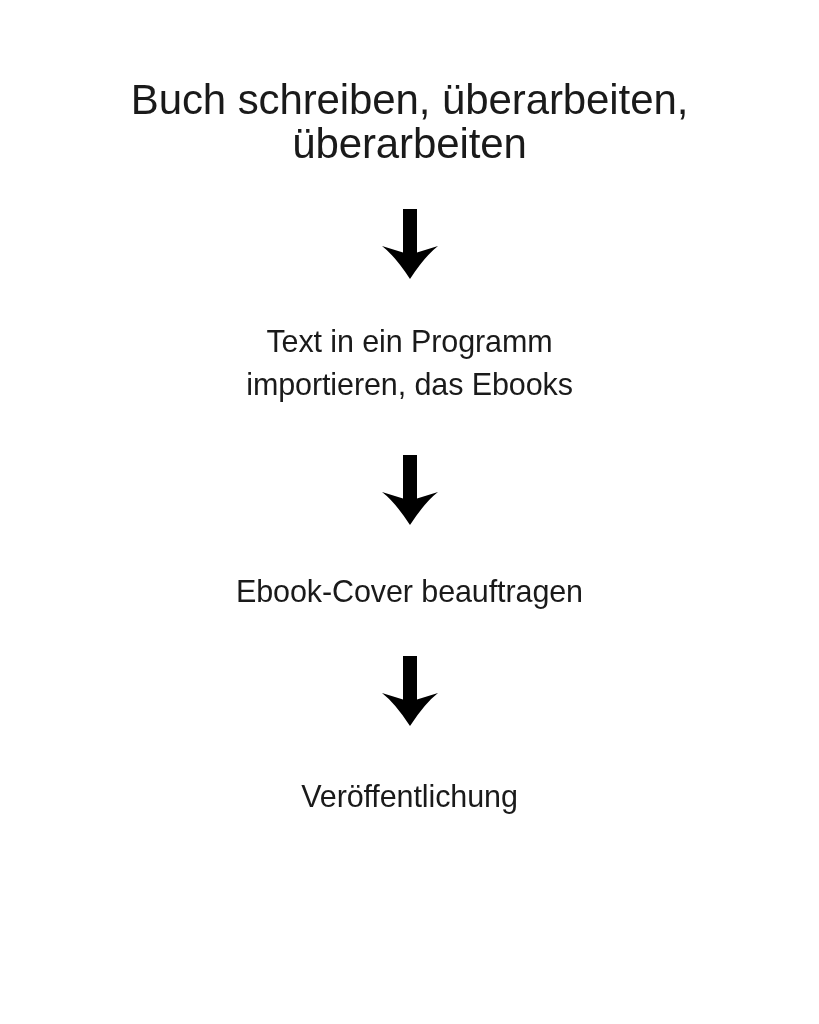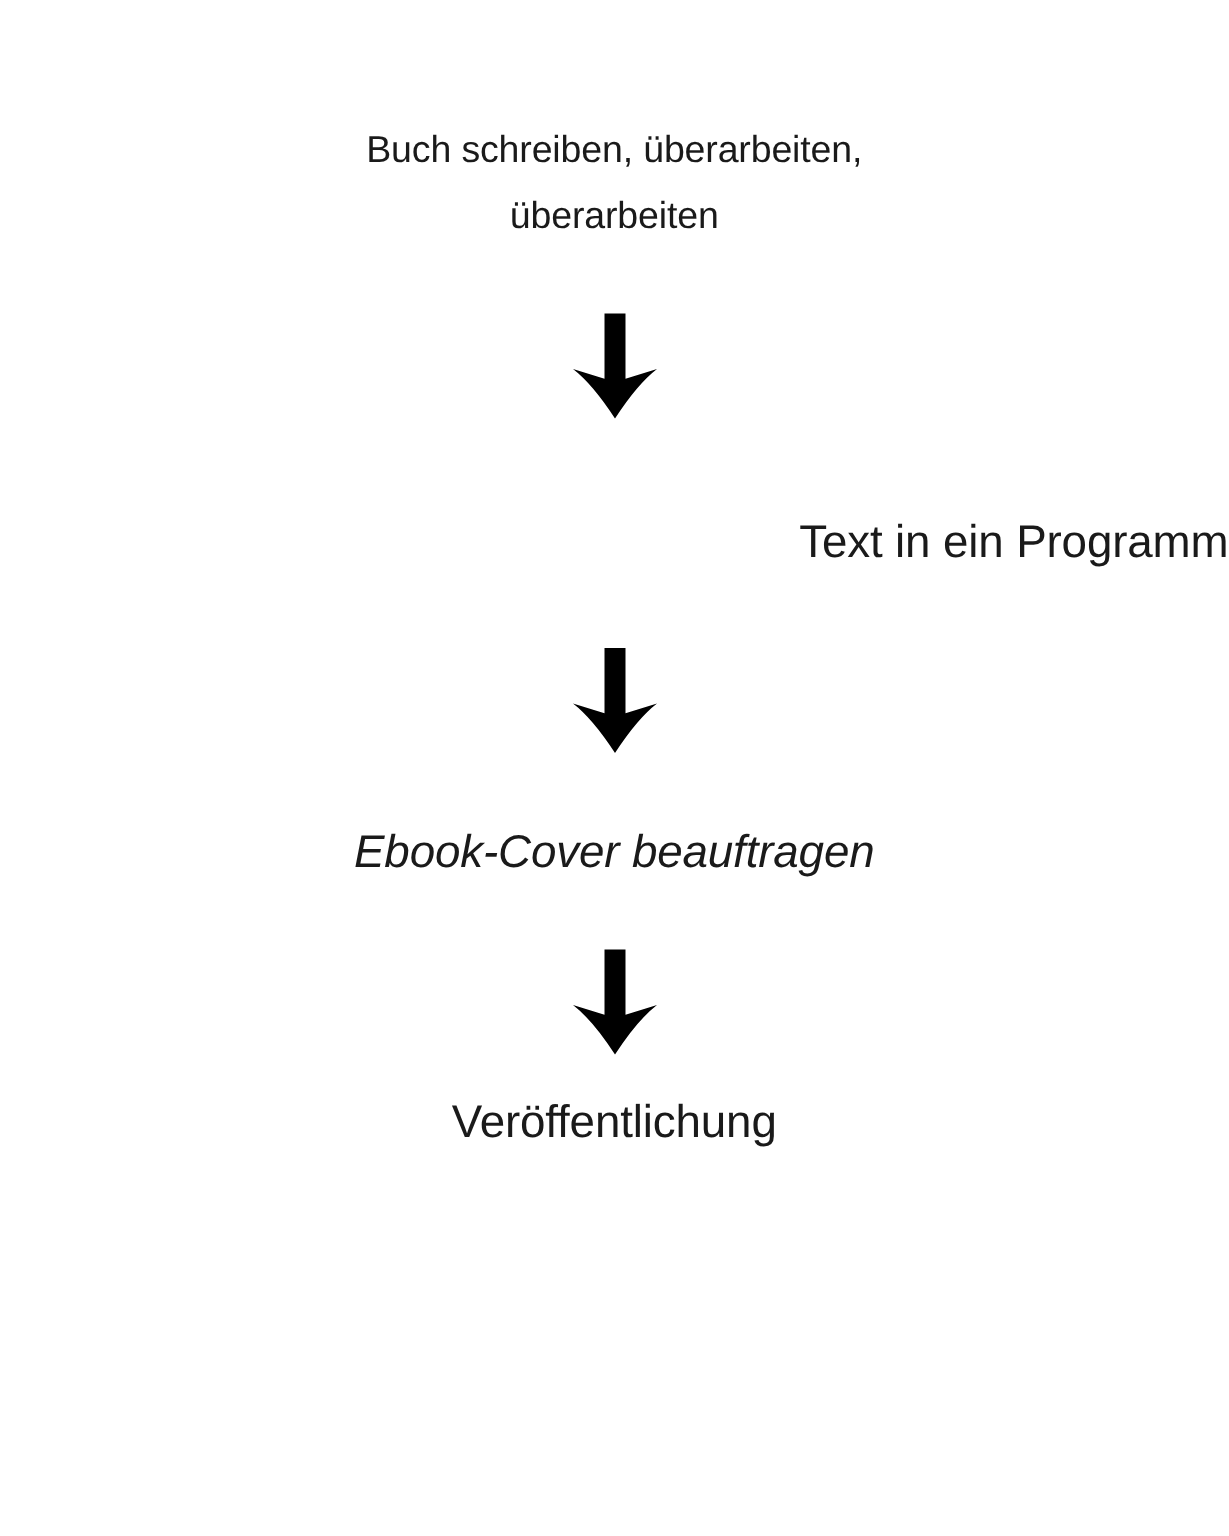--- a/index.html
+++ b/index.html
@@ -35,43 +35,41 @@
   }
 
   .step-line {
     display: block;
     white-space: nowrap;
   }
 
   
   .step-1 {
     margin-top: 78px;
-    font-size: 25px;
+    font-size: 42px;
     line-height: 44px;
   }
 
   
   .step-2 {
-    margin-top: 60px;
+    margin-top: 40px;
     font-size: 30.5px;
     line-height: 43px;
-    text-align: right;
   }
 
   
   .step-3 {
     margin-top: 44px;
     font-size: 30.5px;
     line-height: 43px;
-    font-style: italic;
   }
 
   
   .step-4 {
-    margin-top: 23px;
+    margin-top: 48px;
     font-size: 30.5px;
     line-height: 43px;
   }
 
   
   .arrow {
     display: block;
     width: 58px;
     height: 72px;
   }
@@ -102,20 +100,21 @@
                L57.0 38.0
                Q44.0 48.0 29.0 71.0
                Q14.0 48.0 1.0 38.0
                L22.0 44.5
                Z"></path>
     </svg>
   </div>
 
   <div class="step step-2">
     <span class="step-line">Text in ein Programm</span>
+    <span class="step-line">importieren, das Ebooks</span>
   </div>
 
   <div class="arrow arrow-2">
     <svg viewBox="0 0 58 72" xmlns="http://www.w3.org/2000/svg" aria-hidden="true">
       <path fill="#000000" d="M22.0 1.0
                L36.0 1.0
                L36.0 44.5
                L57.0 38.0
                Q44.0 48.0 29.0 71.0
                Q14.0 48.0 1.0 38.0

